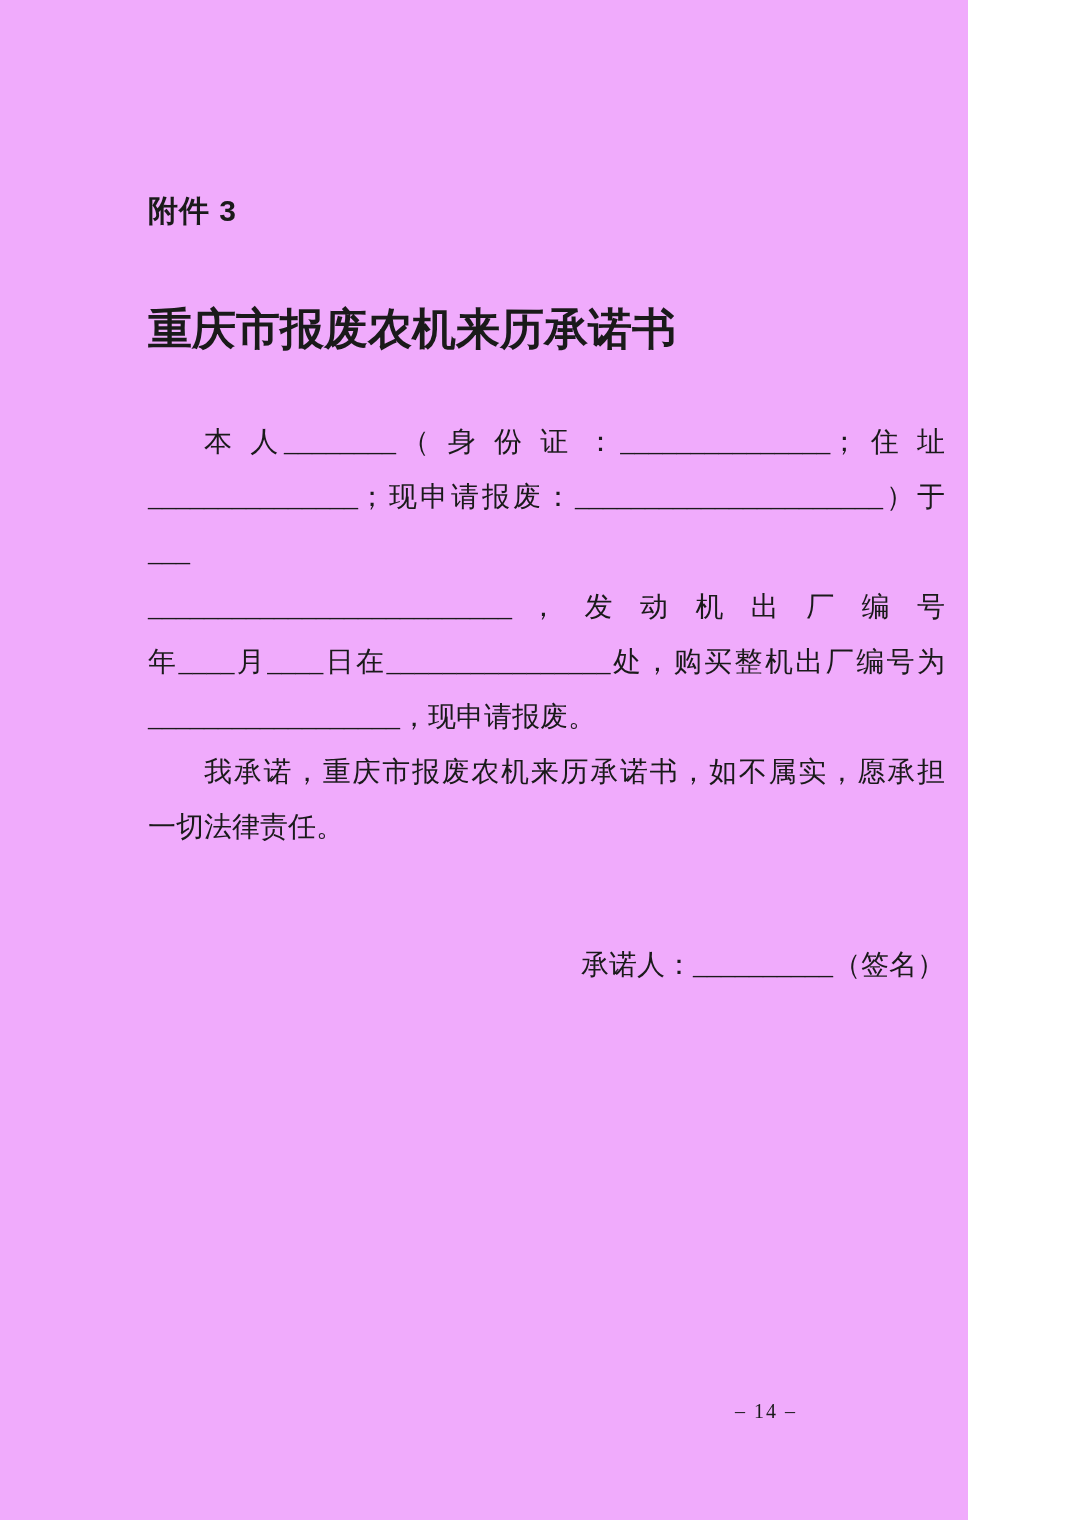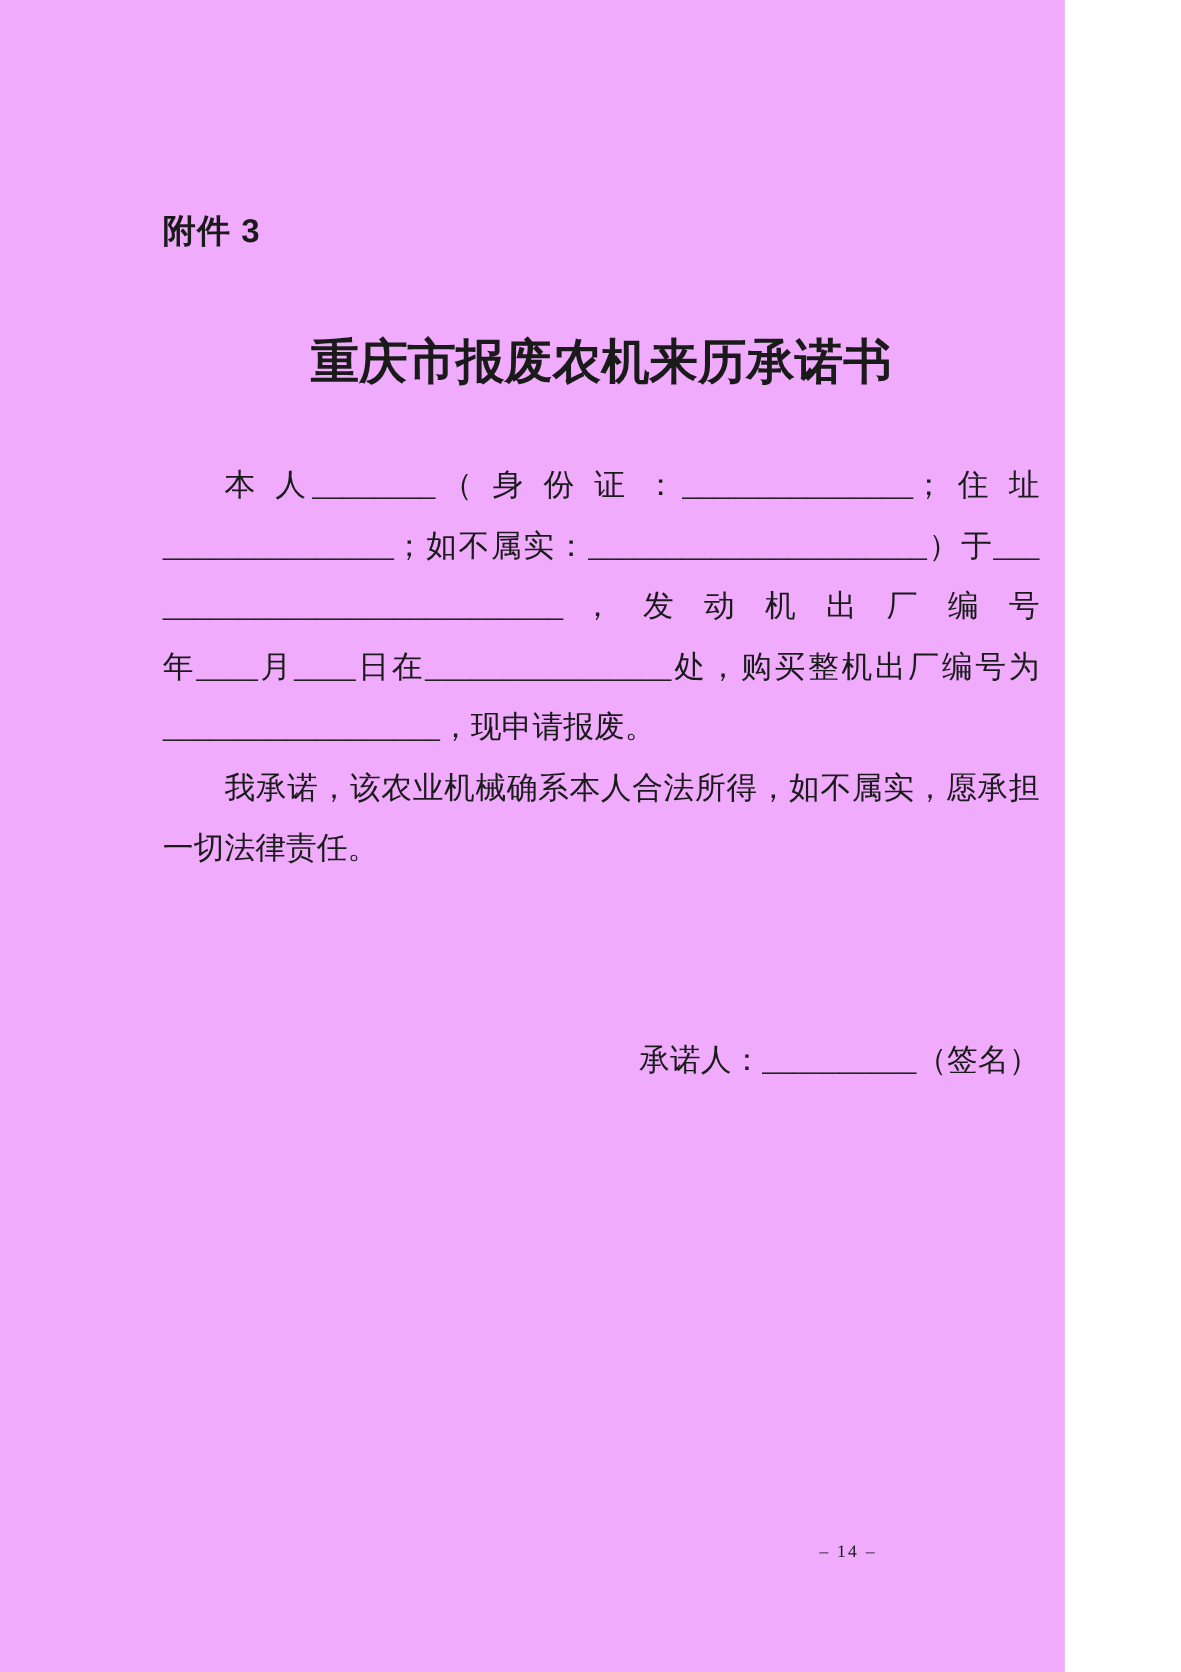--- a/index.html
+++ b/index.html
@@ -25,21 +25,21 @@
     font-size: 30px;
     line-height: 38px;
     letter-spacing: 1px;
   }
   .title {
     position: absolute;
     left: 148px;
     top: 298px;
     width: 797px;
     margin: 0;
-    text-align: center;
+    text-align: left;
     font-size: 44px;
     font-weight: 700;
     line-height: 64px;
     white-space: nowrap;
   }
   .form-body {
     position: absolute;
     left: 148px;
     top: 414px;
     width: 797px;
@@ -65,41 +65,41 @@
     padding-left: 187px;
     box-sizing: border-box;
     text-align: right;
     font-size: 28px;
     line-height: 55px;
   }
   .page-number {
     position: absolute;
     top: 1396px;
     right: 171px;
-    font-size: 16px;
+    font-size: 20px;
     line-height: 30px;
     letter-spacing: 2px;
   }
 </style>
 </head>
 <body>
 
 <div class="page">
 
   <div class="attachment">附件 3</div>
 
   <h1 class="title">重庆市报废农机来历承诺书</h1>
 
   <div class="form-body">
     <div class="line jst ind">本 人________（ 身 份 证 ：_______________； 住 址</div>
-    <div class="line jst">_______________；如不属实：______________________）于___</div>
+    <div class="line jst">_______________；现申请报废：______________________）于___</div>
     <div class="line jst">__________________________ ， 发 动 机 出 厂 编 号</div>
     <div class="line jst">年____月____日在________________处，购买整机出厂编号为</div>
     <div class="line">__________________，现申请报废。</div>
-    <div class="line jst ind">我承诺，该农业机械确系本人合法所得，如不属实，愿承担</div>
+    <div class="line jst ind">我承诺，重庆市报废农机来历承诺书，如不属实，愿承担</div>
     <div class="line">一切法律责任。</div>
   </div>
 
   <div class="signature">
     <div class="sig-line">承诺人：__________（签名）</div>
   </div>
 
   <div class="page-number">– 14 –</div>
 
 </div>

